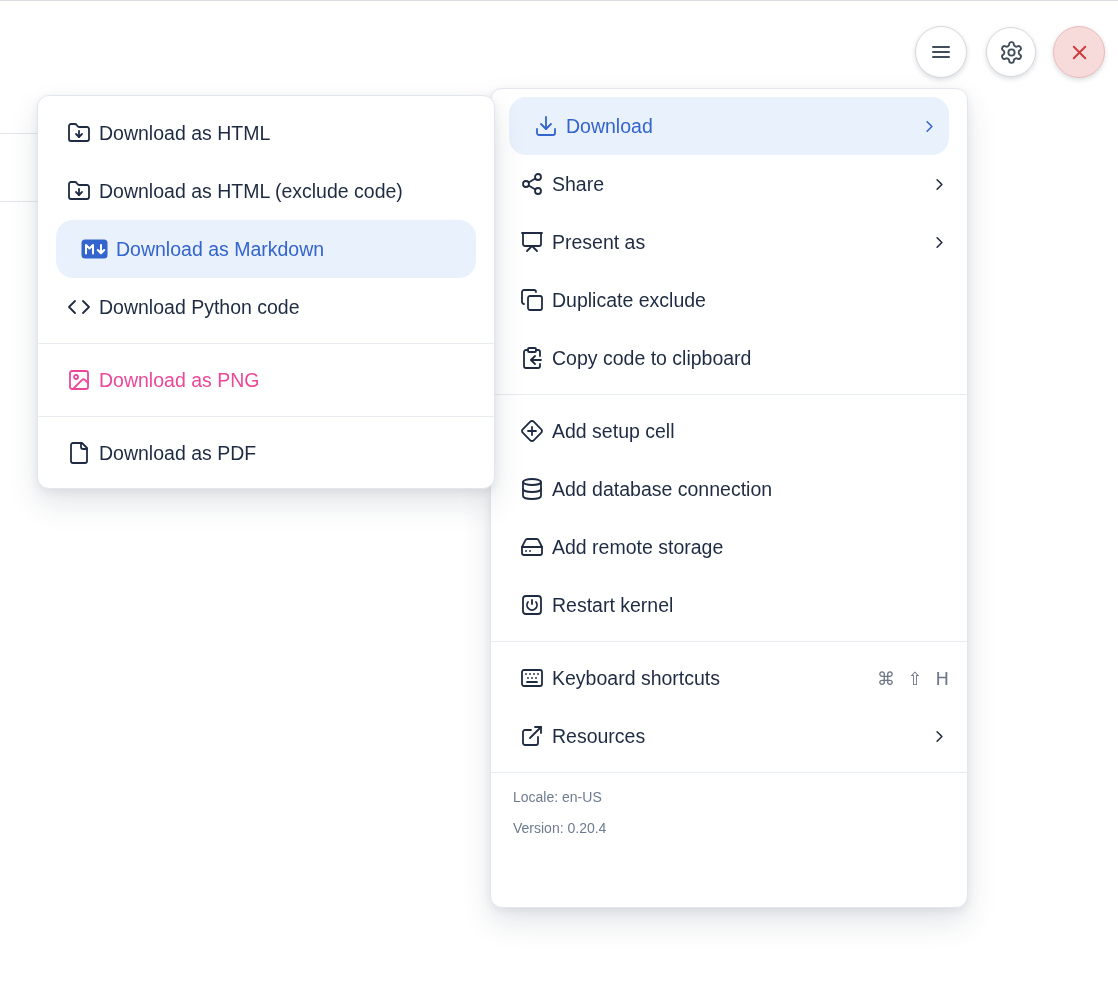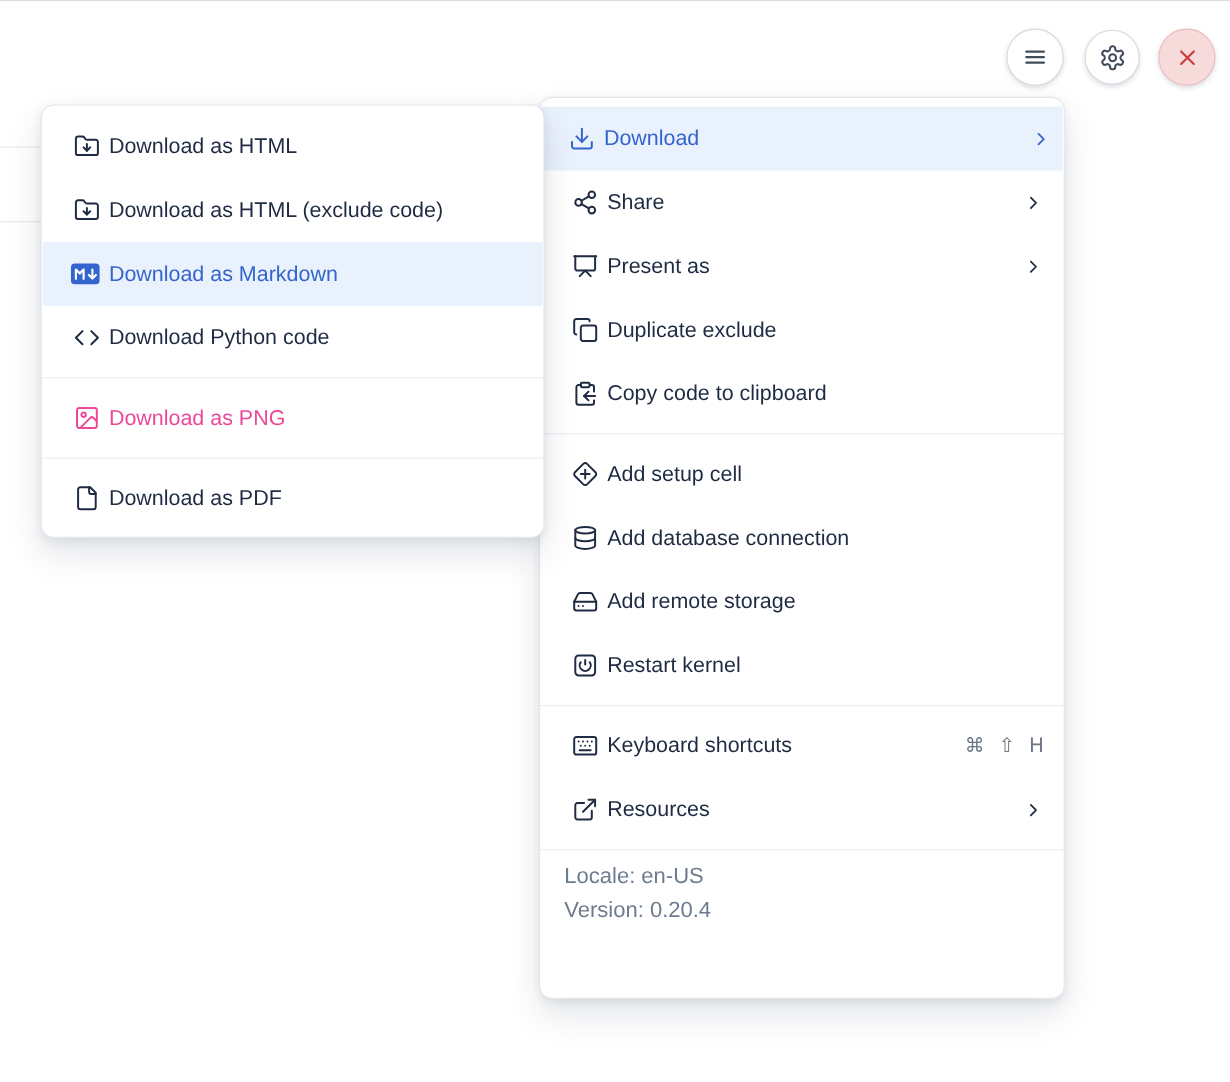--- a/index.html
+++ b/index.html
@@ -32,35 +32,35 @@
   #mainmenu { left:490px; top:88px; width:478px; height:820px; padding:8px 0 0 0; z-index:2; }
   #submenu  { left:37px;  top:95px; width:458px; height:394px; padding:8px 0; z-index:3; }
 
   .mi {
     display:flex; align-items:center; height:58px;
     padding:0 18px 0 29px; gap:8px;
     font-size:19.5px; color:#1f2b42; cursor:pointer; white-space:nowrap;
   }
   .mi .lbl { flex:1 1 auto; overflow:hidden; }
   .mi.active {
-    margin:0 1px; padding:0 10px 0 25px; border-radius:0;
+    margin:0 18px; padding:0 10px 0 25px; border-radius:17px;
     background:#e9f1fc; color:#3464cd;
   }
   .mi.disabled { color:#ec4899; cursor:default; }
   .item-icon { flex:0 0 auto; display:block; }
   .chev { flex:0 0 auto; display:block; }
   .shortcut {
     flex:0 0 auto; color:#6d7787; font-size:18px;
     font-family:"DejaVu Sans",sans-serif; word-spacing:7px;
   }
   .divider { height:1px; background:#e8ebef; margin:7px 0; }
 
   .menu-footer {
     border-top:1px solid #e8ebef; margin-top:7px;
-    padding:9px 22px 10px; color:#6e7b8f; font-size:20px; line-height:31px;
+    padding:9px 22px 10px; color:#6e7b8f; font-size:14px; line-height:31px;
   }
 </style>
 </head>
 <body>
 
 <div class="topline"></div>
 <div class="bgline" style="top:133px;"></div>
 <div class="bgline" style="top:201px;"></div>
 
 <button class="circle-btn" id="btn-menu">

